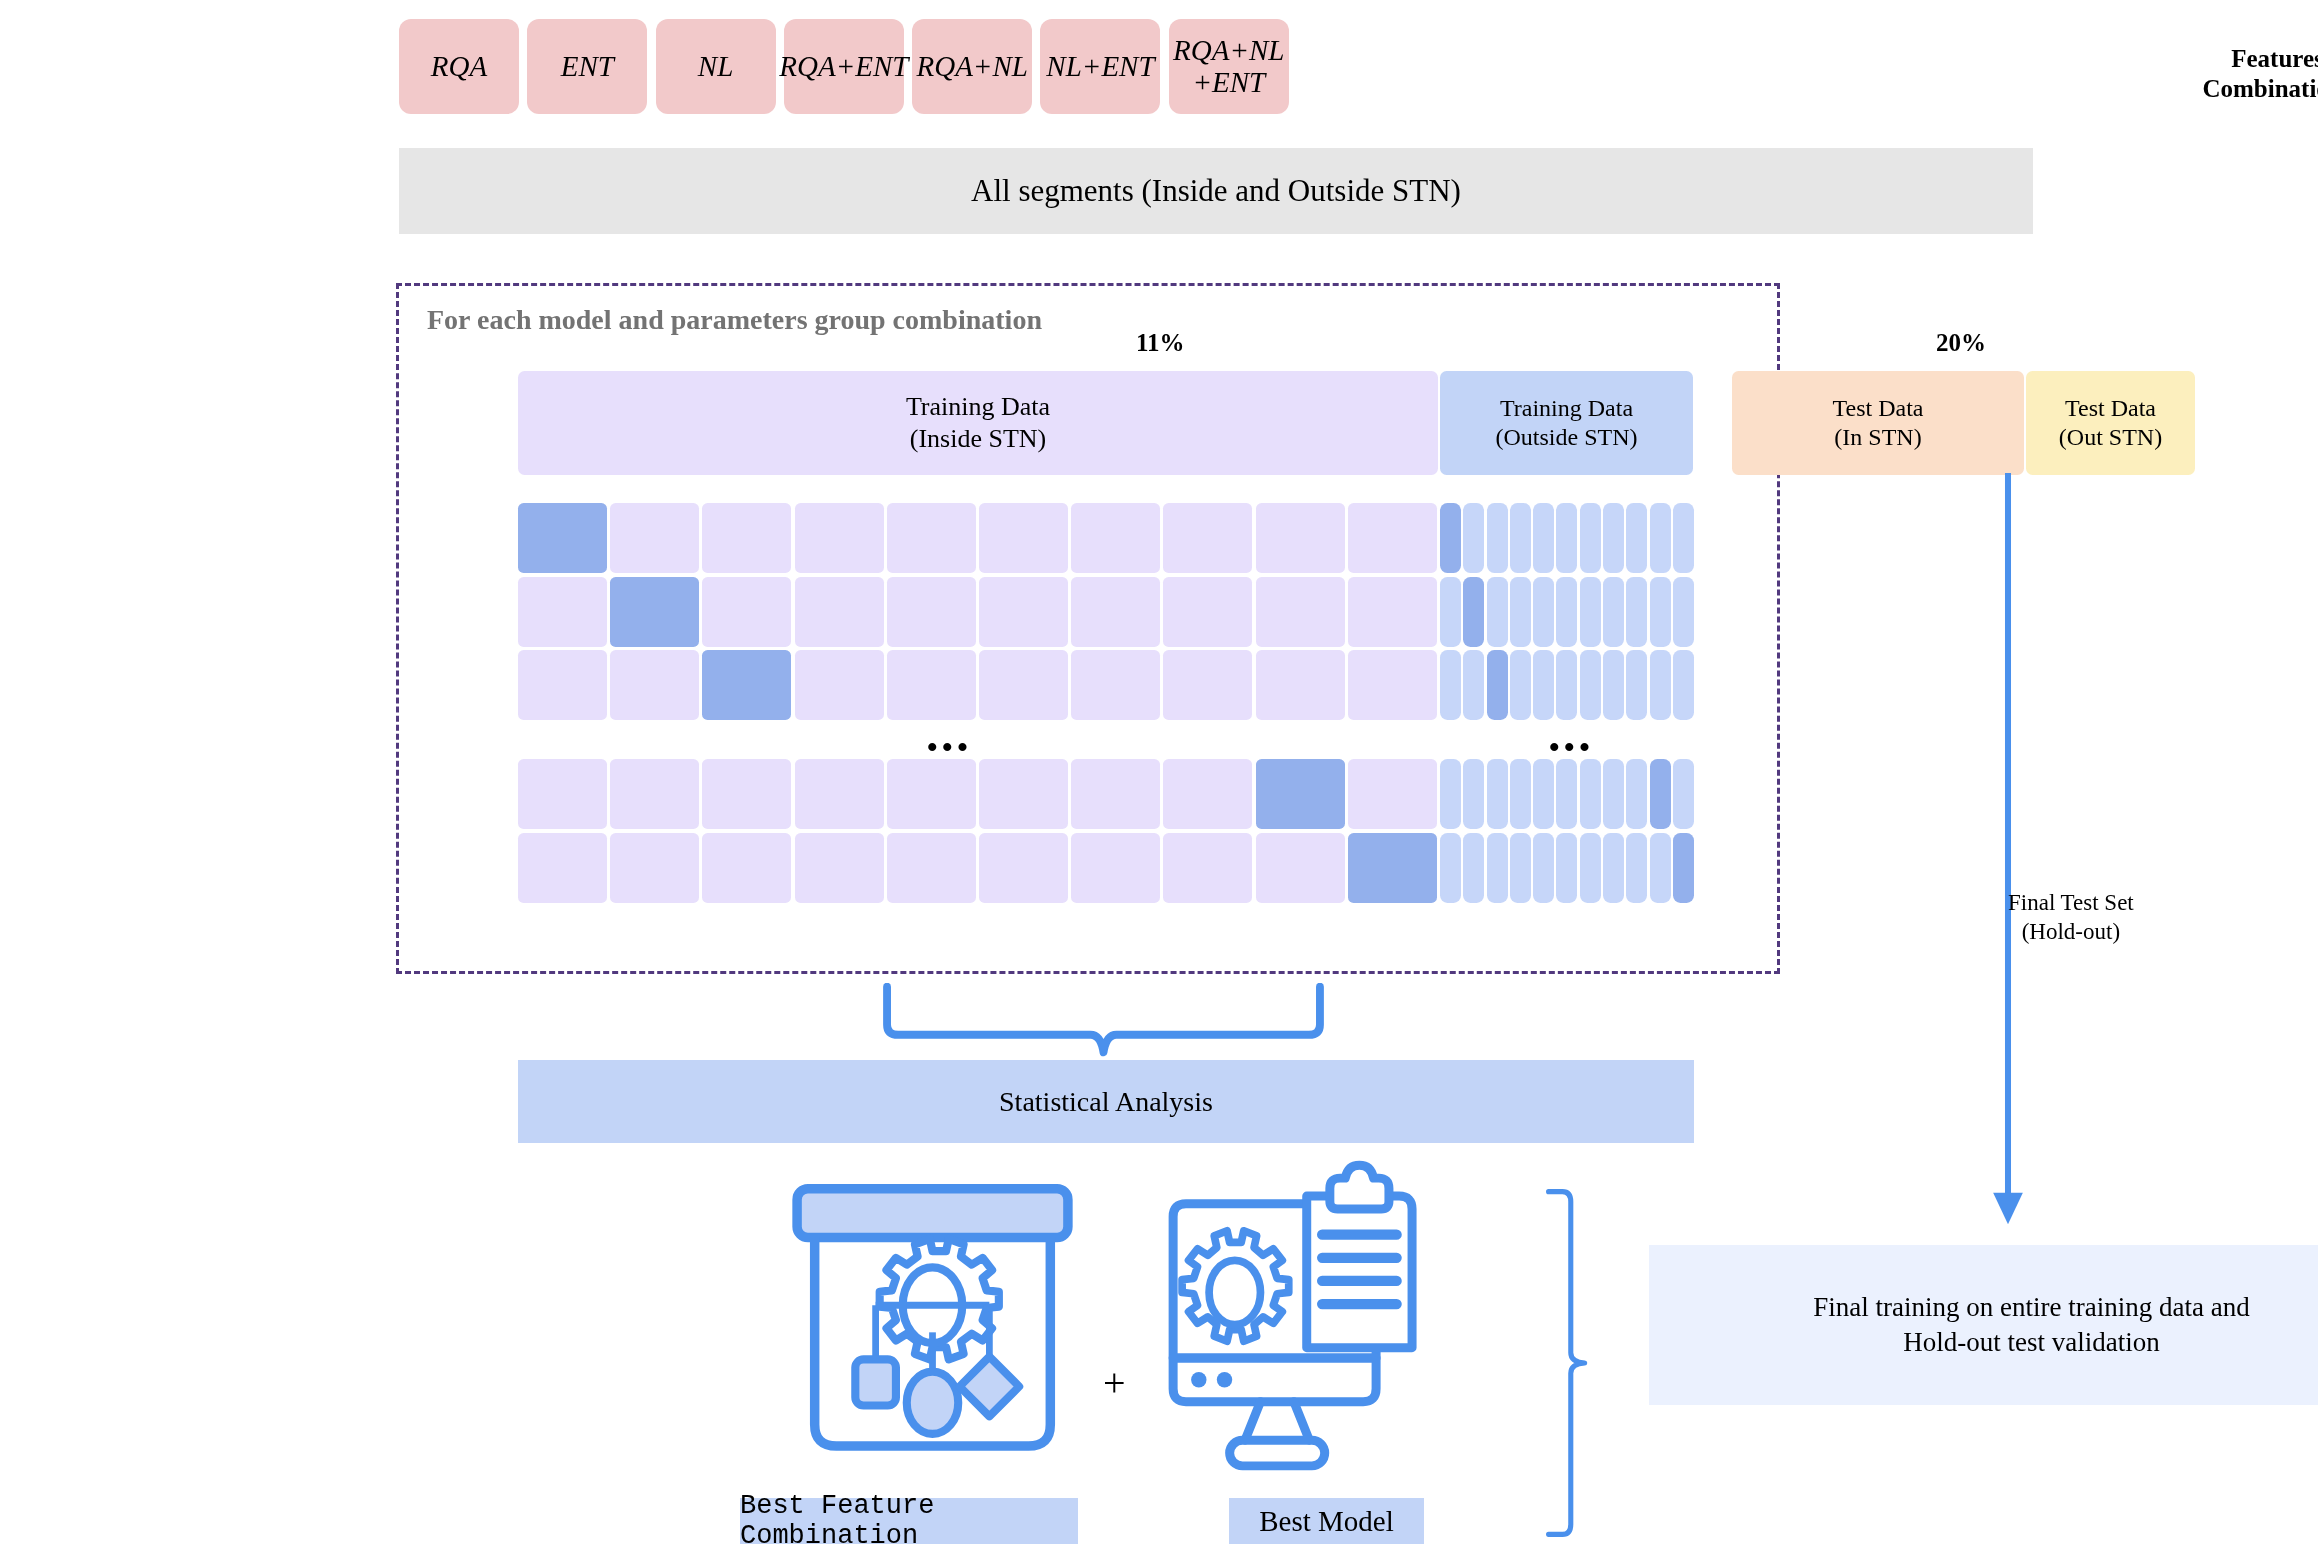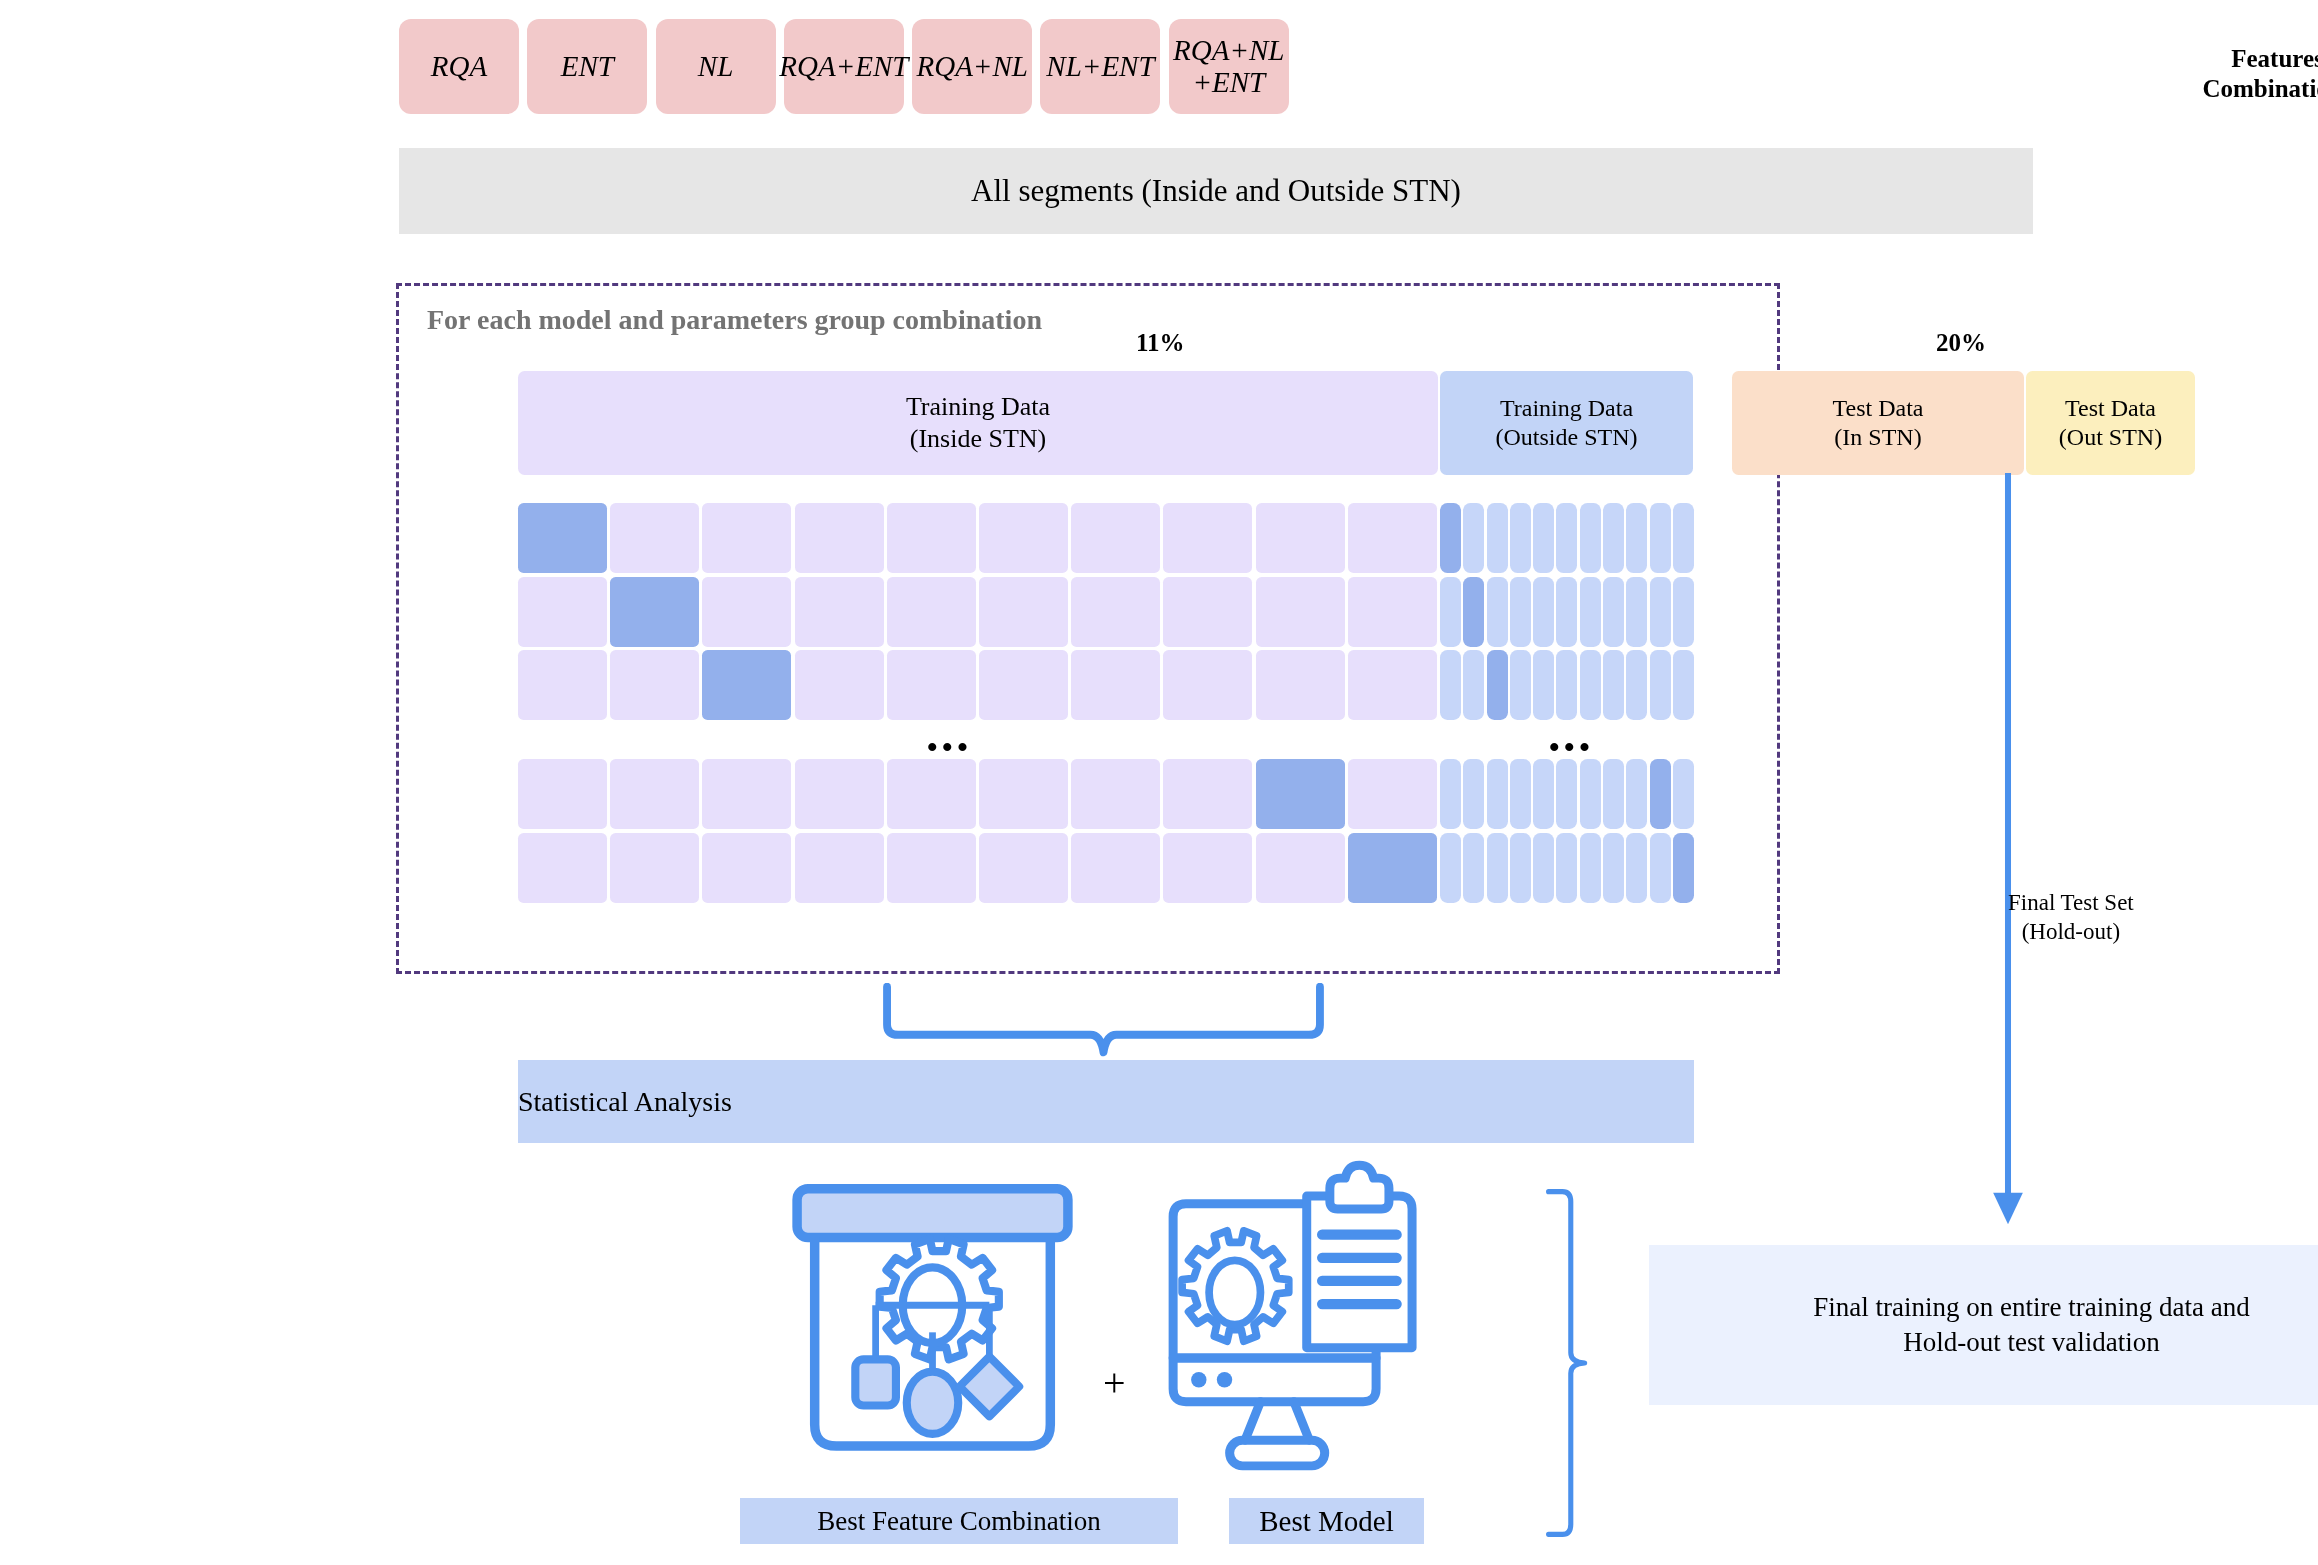--- a/index.html
+++ b/index.html
@@ -104,34 +104,35 @@
 
   .fold-gap { height: 35px; }
 
   
   #brace-stats { position: absolute; left: 881px; top: 983px; }
 
   #statistical-analysis-box {
     position: absolute; left: 518px; top: 1060px;
     width: 1176px; height: 83px;
     background: #C2D4F7;
-    display: flex; align-items: center; justify-content: flex-start;
+    display: flex; align-items: center; justify-content: center;
     font-size: 28px;
   }
 
   
   #feature-icon { position: absolute; left: 770px; top: 1159px; }
   #plus-sign { position: absolute; left: 1103px; top: 1359px; font-size: 40px; color:#000; }
   #model-icon { position: absolute; left: 1150px; top: 1155px; }
   #best-feature-chip {
     position: absolute; left: 740px; top: 1498px;
-    width: 438px; height: 46px;
+    width: 338px; height: 46px;
     background: #C2D4F7;
     display:flex; align-items:center; justify-content:center;
     font-size: 27px;
+    font-family: Liberation Mono, monospace;
   }
   #best-model-chip {
     position: absolute; left: 1229px; top: 1498px;
     width: 195px; height: 46px;
     background: #C2D4F7;
     display:flex; align-items:center; justify-content:center;
     font-size: 29px;
   }
   #brace-right { position: absolute; left: 1540px; top: 1187px; }
 

